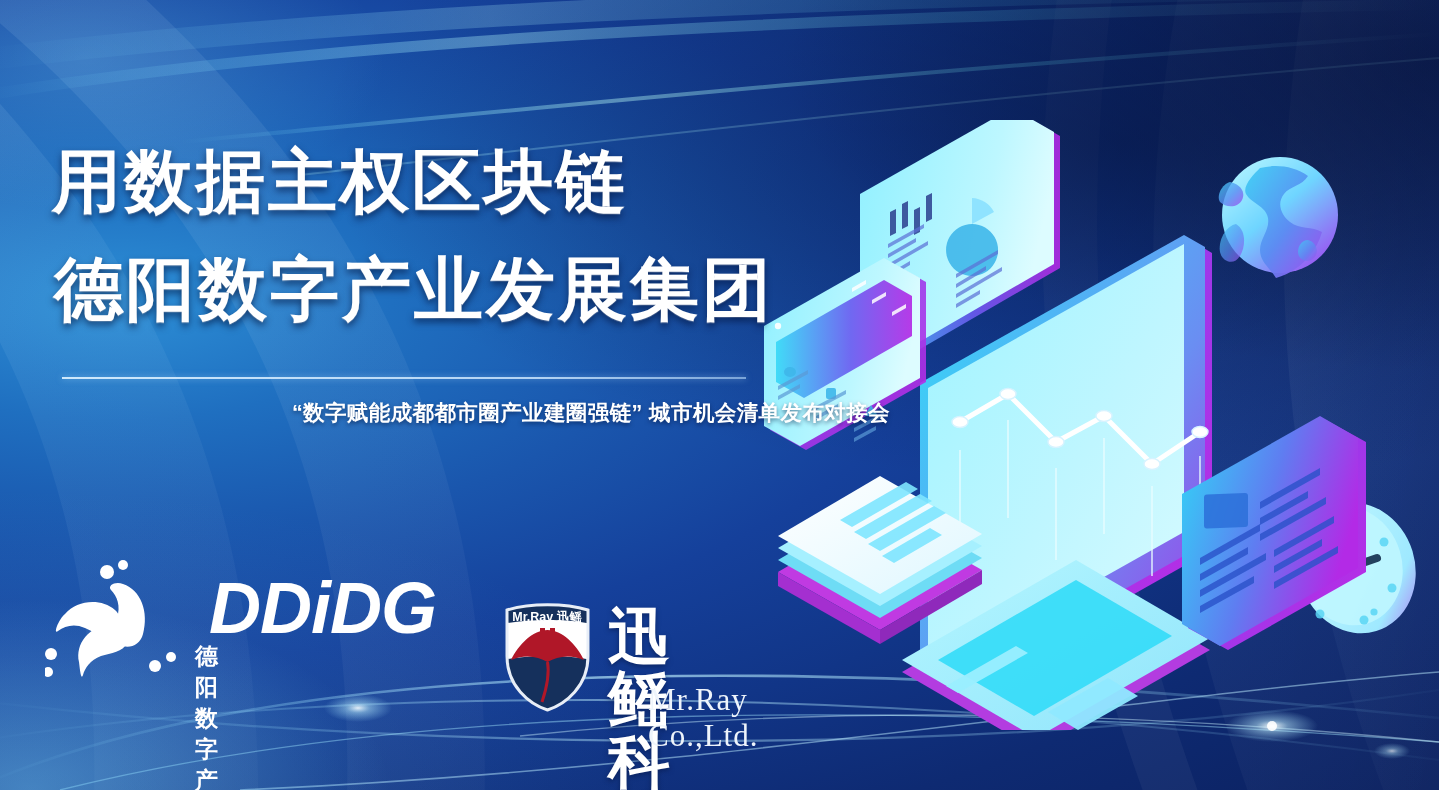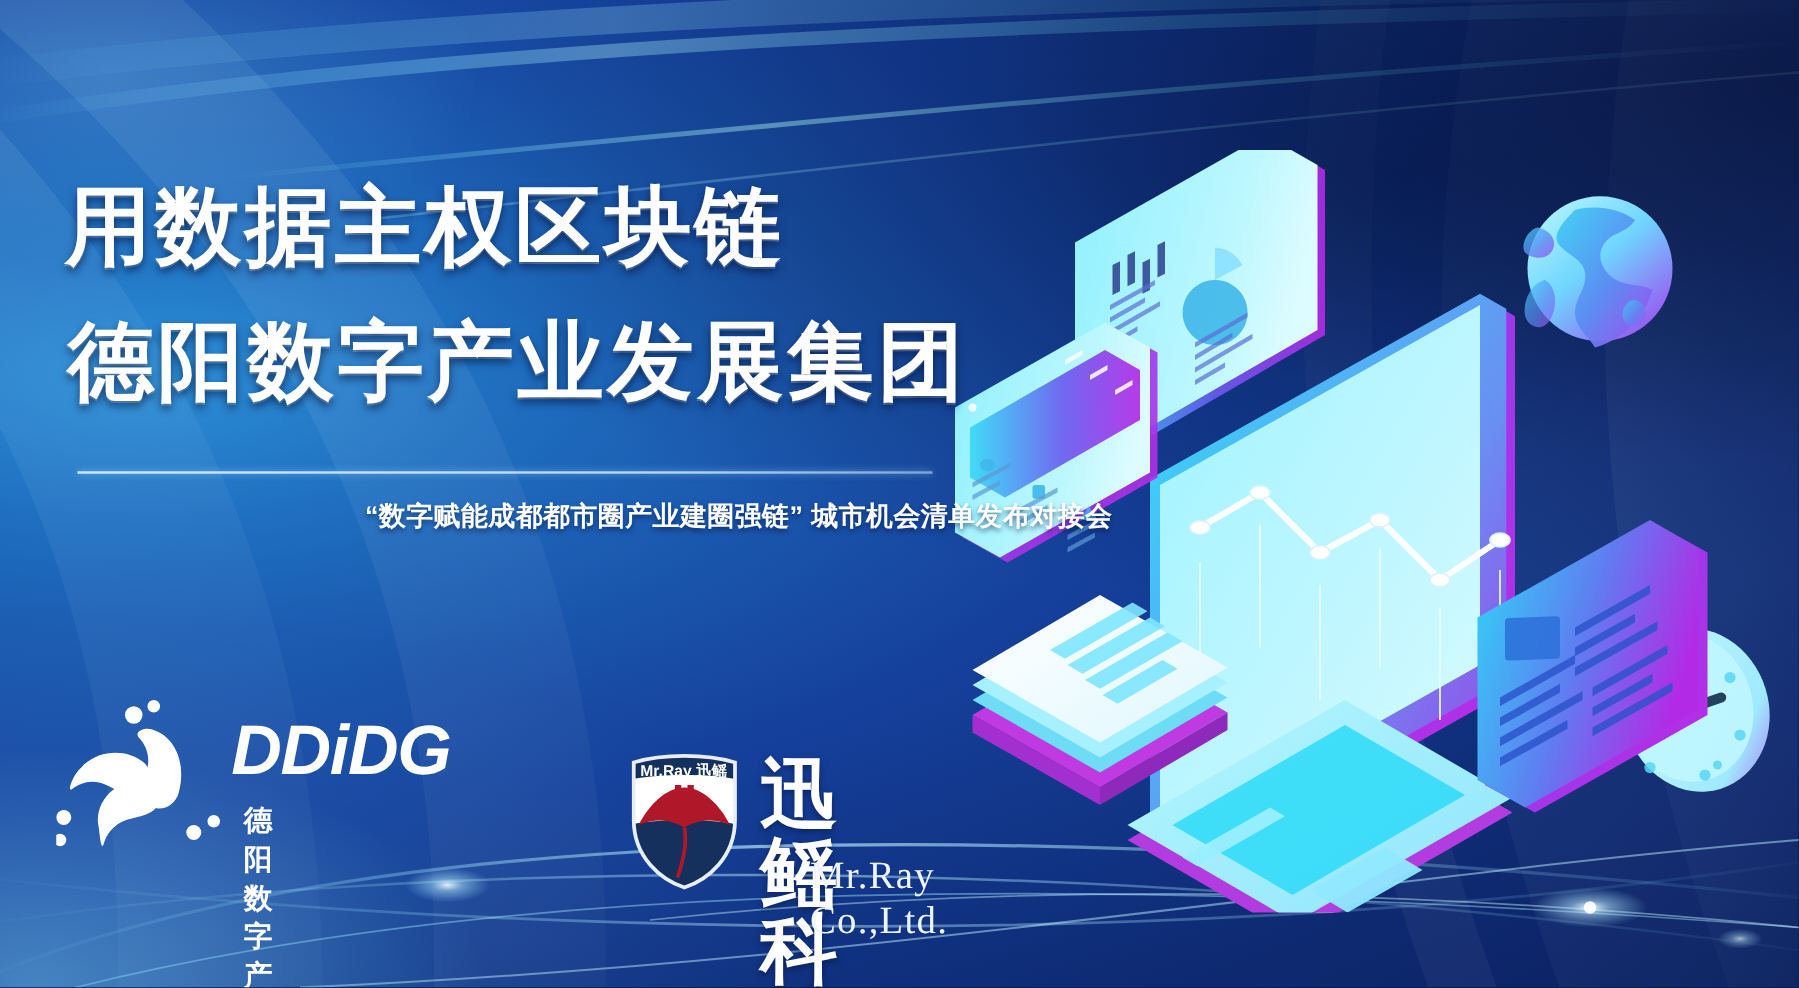--- a/index.html
+++ b/index.html
@@ -39,22 +39,22 @@
     text-shadow:0 2px 4px rgba(3,18,58,.55);
     text-align:right;
   }
 
   
   .logos{position:absolute;left:45px;top:556px;height:140px;}
   .logo{position:absolute;top:0;}
   .logo-ddidg{left:0;}
   .logo-mrray{left:455px;margin-top:44px;}
   .ddidg-text{
-    position:absolute;left:140px;top:16px;color:#fff;font-weight:700;font-style:italic;
-    font-size:56px;letter-spacing:-1px;line-height:1;
+    position:absolute;left:164px;top:16px;color:#fff;font-weight:700;font-style:italic;
+    font-size:72px;letter-spacing:-1px;line-height:1;
   }
   .ddidg-sub{
     position:absolute;left:150px;top:85px;color:#fff;font-weight:700;font-size:23px;letter-spacing:2.5px;
   }
   .mrray-cn{
     position:absolute;left:108px;top:6px;color:#fff;font-weight:700;font-size:62px;letter-spacing:3px;line-height:1;
     text-shadow:0 2px 5px rgba(3,18,58,.5);
   }
   .mrray-en{
     position:absolute;left:148px;top:82px;color:#eef4fb;font-family:"Liberation Serif","DejaVu Serif",serif;

